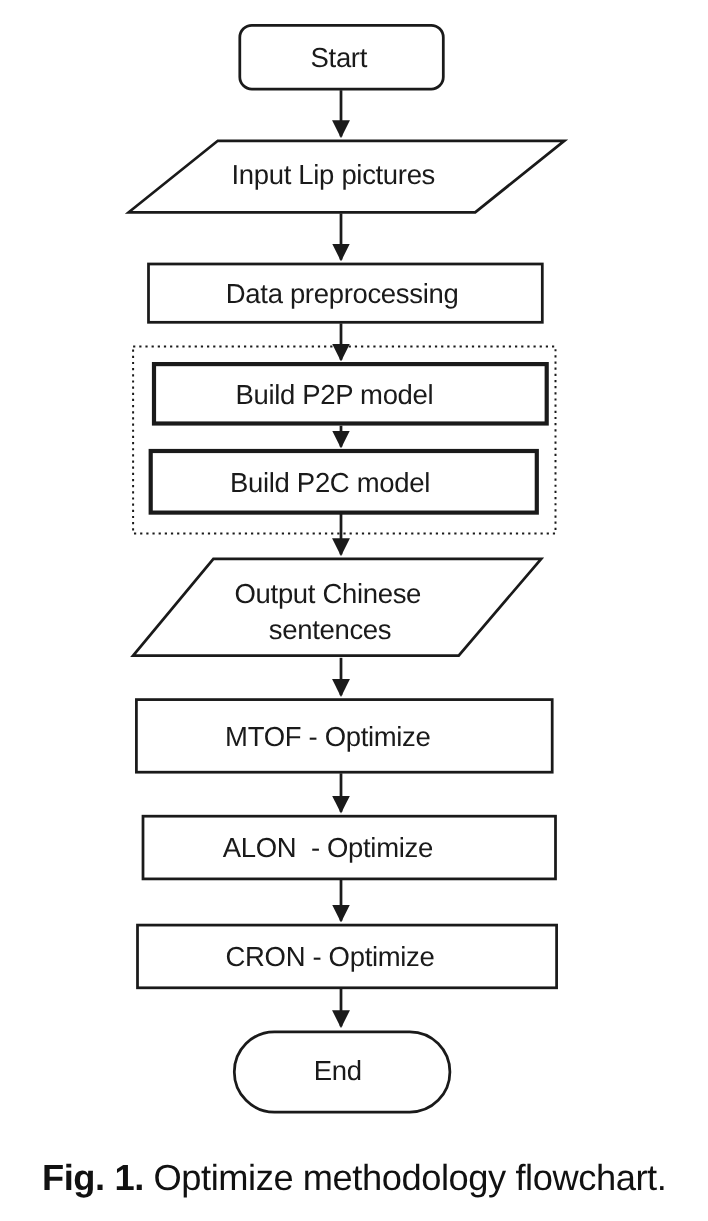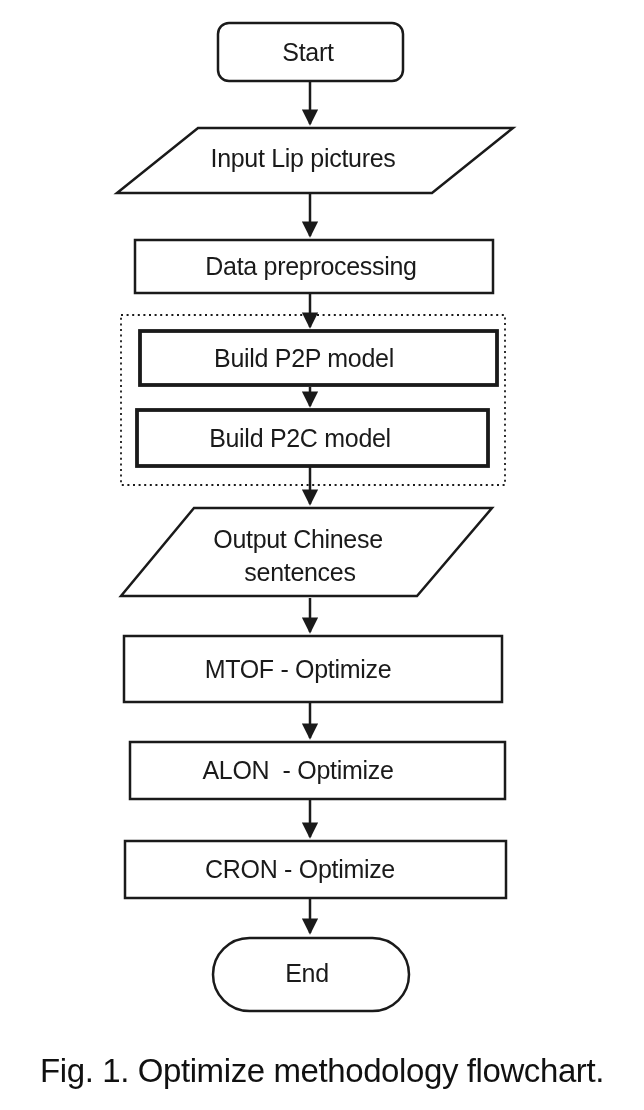--- a/index.html
+++ b/index.html
@@ -29,21 +29,21 @@
   }
   .caption{
     position:absolute;
     left:0;top:1052px;width:644px;
     text-align:center;
     font-size:33px;
     letter-spacing:-0.4px;
     color:#111111;
     white-space:nowrap;
   }
-  .caption .fig-num{font-weight:400;}
+  .caption .fig-num{font-weight:700;}
 </style>
 </head>
 <body>
 
 <div class="page">
 
   <svg class="flowchart" width="644" height="1110" viewBox="0 0 644 1110">
     <defs>
       <marker id="arrowhead" viewBox="0 0 10 10" refX="9" refY="5" markerWidth="6.5" markerHeight="6.5" orient="auto">
         <path d="M 0 0 L 10 5 L 0 10 z" fill="#1a1a1a"></path>

